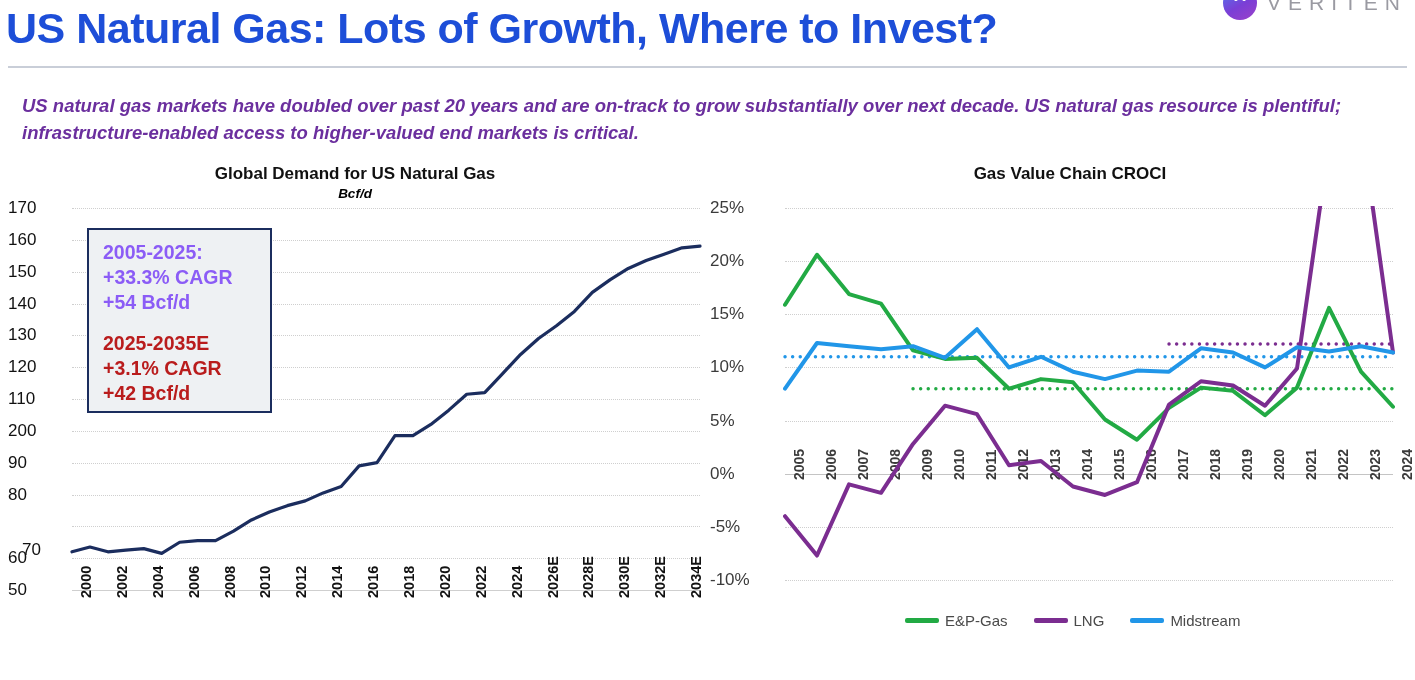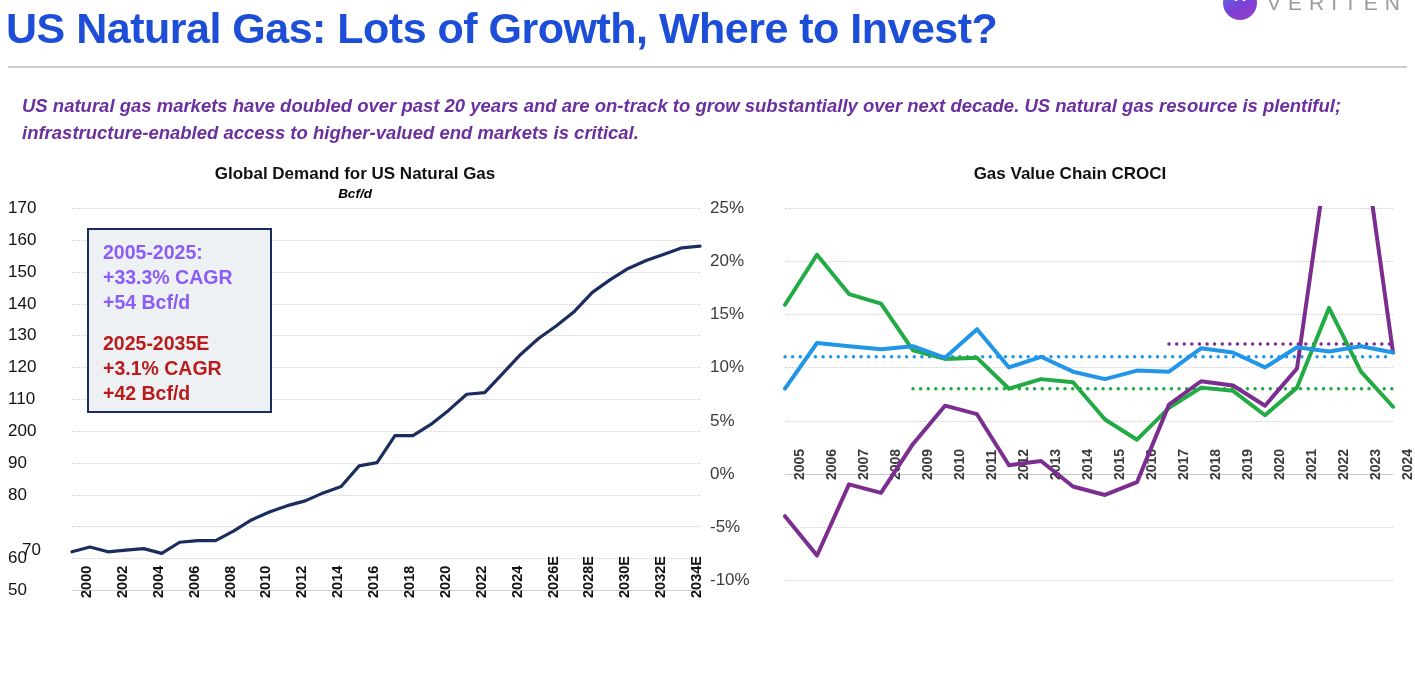--- a/index.html
+++ b/index.html
@@ -226,14 +226,28 @@
             <line x1="203" x2="683" y1="238.6857142857143" y2="238.6857142857143" stroke="#22AA44" stroke-width="3.4" stroke-dasharray="0.1 7.5" stroke-linecap="round"></line>
             <line x1="459" x2="683" y1="194.0457142857143" y2="194.0457142857143" stroke="#7B2D90" stroke-width="3.4" stroke-dasharray="0.1 7.5" stroke-linecap="round"></line>
             <path d="M75.00 154.72 L107.00 104.77 L139.00 144.09 L171.00 153.66 L203.00 200.42 L235.00 208.93 L267.00 207.86 L299.00 238.69 L331.00 229.12 L363.00 232.31 L395.00 269.51 L427.00 289.70 L459.00 257.82 L491.00 237.62 L523.00 240.81 L555.00 265.26 L587.00 237.62 L619.00 157.91 L651.00 221.68 L683.00 256.75 " fill="none" stroke="#22AA44" stroke-width="4" stroke-linejoin="round" stroke-linecap="round"></path>
             <path d="M75.00 366.23 L107.00 405.55 L139.00 334.34 L171.00 342.85 L203.00 293.95 L235.00 255.69 L267.00 264.19 L299.00 315.21 L331.00 310.96 L363.00 336.47 L395.00 344.97 L427.00 332.22 L459.00 254.63 L491.00 231.25 L523.00 235.50 L555.00 255.69 L587.00 218.49 L619.00 -5.77 L651.00 -27.03 L683.00 202.55 " fill="none" stroke="#7B2D90" stroke-width="4" stroke-linejoin="round" stroke-linecap="round"></path>
             <path d="M75.00 238.69 L107.00 192.98 L139.00 196.17 L171.00 199.36 L203.00 196.17 L235.00 207.86 L267.00 179.17 L299.00 217.43 L331.00 206.80 L363.00 221.68 L395.00 229.12 L427.00 220.62 L459.00 221.68 L491.00 198.30 L523.00 202.55 L555.00 217.43 L587.00 197.23 L619.00 201.49 L651.00 196.17 L683.00 202.55 " fill="none" stroke="#2196E8" stroke-width="4" stroke-linejoin="round" stroke-linecap="round"></path>
           </g>
         </svg>
       </div>
   </div>
 
+  <div class="legend" style="left:905px;top:612px;">
+    <div class="legend-item">
+      <span class="legend-swatch" style="background:#22AA44"></span>
+      <span class="legend-label">E&amp;P-Gas</span>
+    </div>
+    <div class="legend-item">
+      <span class="legend-swatch" style="background:#7B2D90"></span>
+      <span class="legend-label">LNG</span>
+    </div>
+    <div class="legend-item">
+      <span class="legend-swatch" style="background:#2196E8"></span>
+      <span class="legend-label">Midstream</span>
+    </div>
+  </div>
 
 </div>
 
 </body></html>

